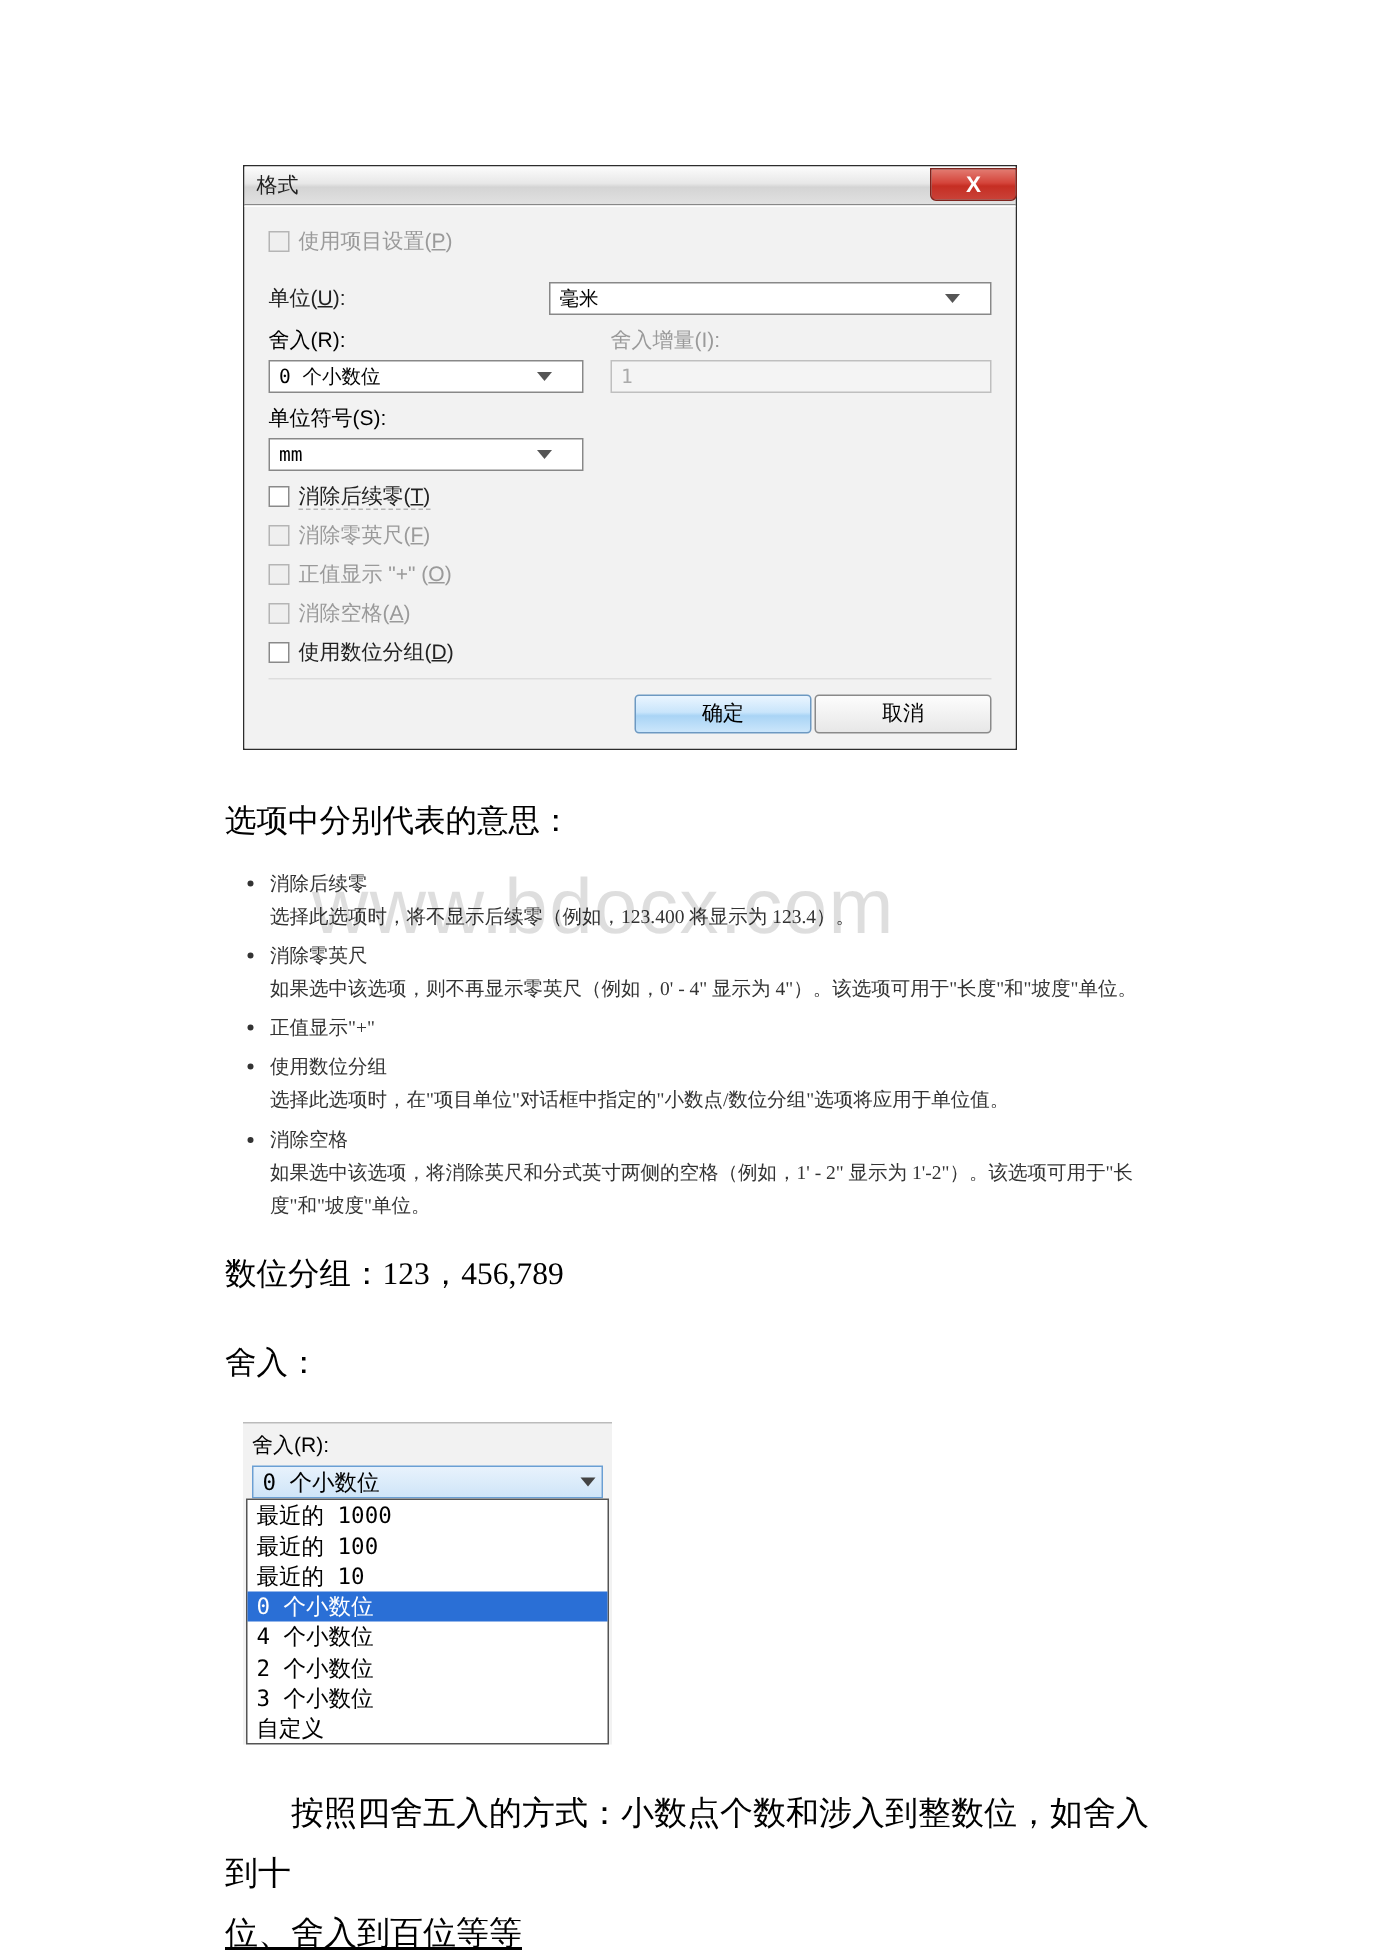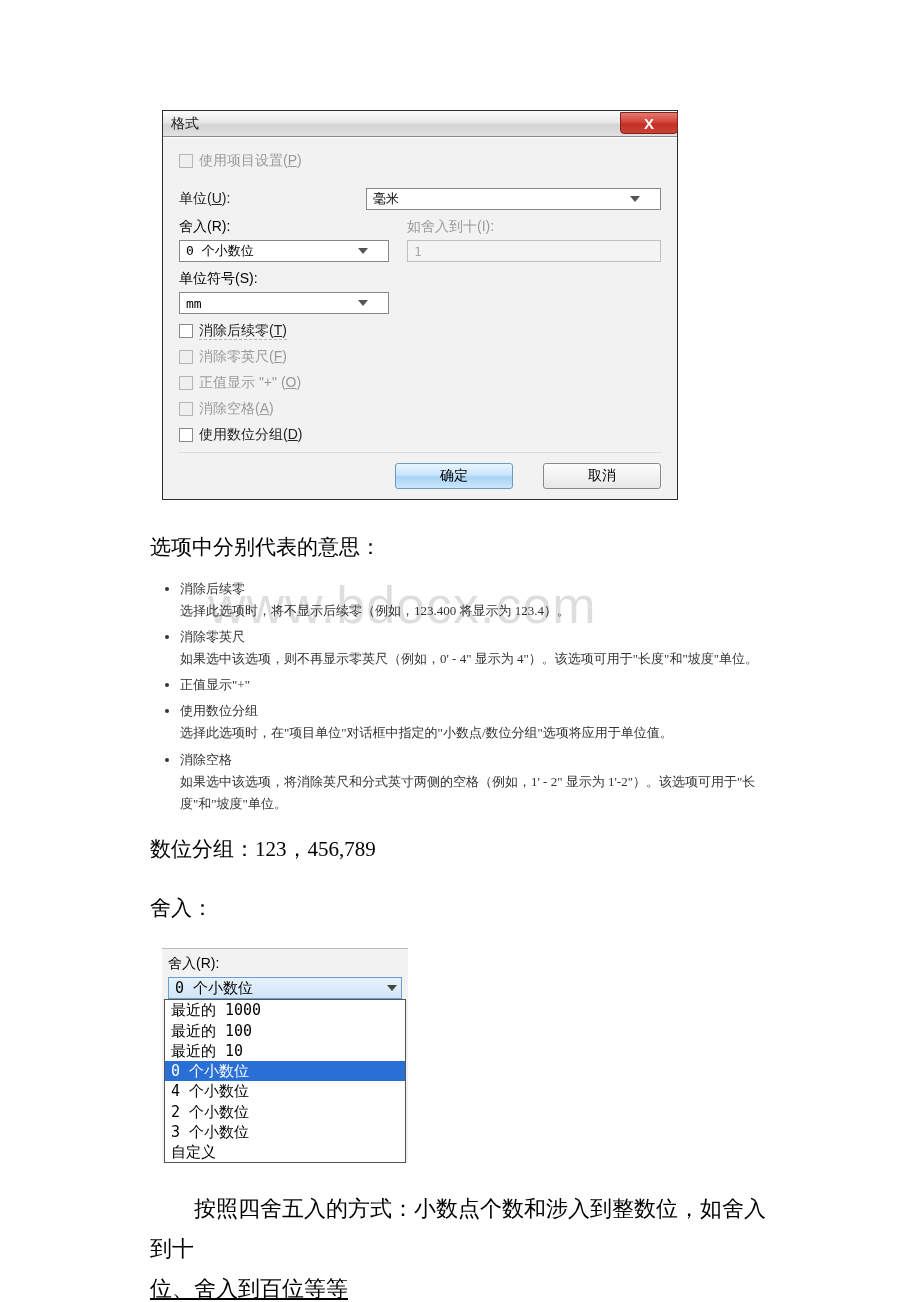--- a/index.html
+++ b/index.html
@@ -141,21 +141,21 @@
   .section-gap { height: 8px; }
   .opts { margin-top: 6px; }
   .opt-row {
     display: flex;
     align-items: center;
     margin: 8px 0;
   }
   .btn-row {
     display: flex;
     justify-content: flex-end;
-    gap: 30px;
+    gap: 2px;
     border-top: 1px solid #ddd;
     padding-top: 10px;
     margin-top: 4px;
   }
   .btn {
     width: 118px;
     height: 26px;
     border: 1px solid #8a8a8a;
     border-radius: 3px;
     display: flex;
@@ -293,21 +293,21 @@
           <div class="field-label">
             <span>舍入(</span><span class="ul">R</span><span>):</span>
           </div>
           <div class="select wide">
             <span>0 个小数位</span>
             <span class="arrow"></span>
           </div>
         </div>
         <div class="col col-right">
           <div class="field-label disabled">
-            <span>如舍入到十(</span><span class="ul">I</span><span>):</span>
+            <span>舍入增量(</span><span class="ul">I</span><span>):</span>
           </div>
           <div class="input disabled">
             <span>1</span>
           </div>
         </div>
       </div>
 
       <div class="section-gap"></div>
 
       <div class="col col-left">

